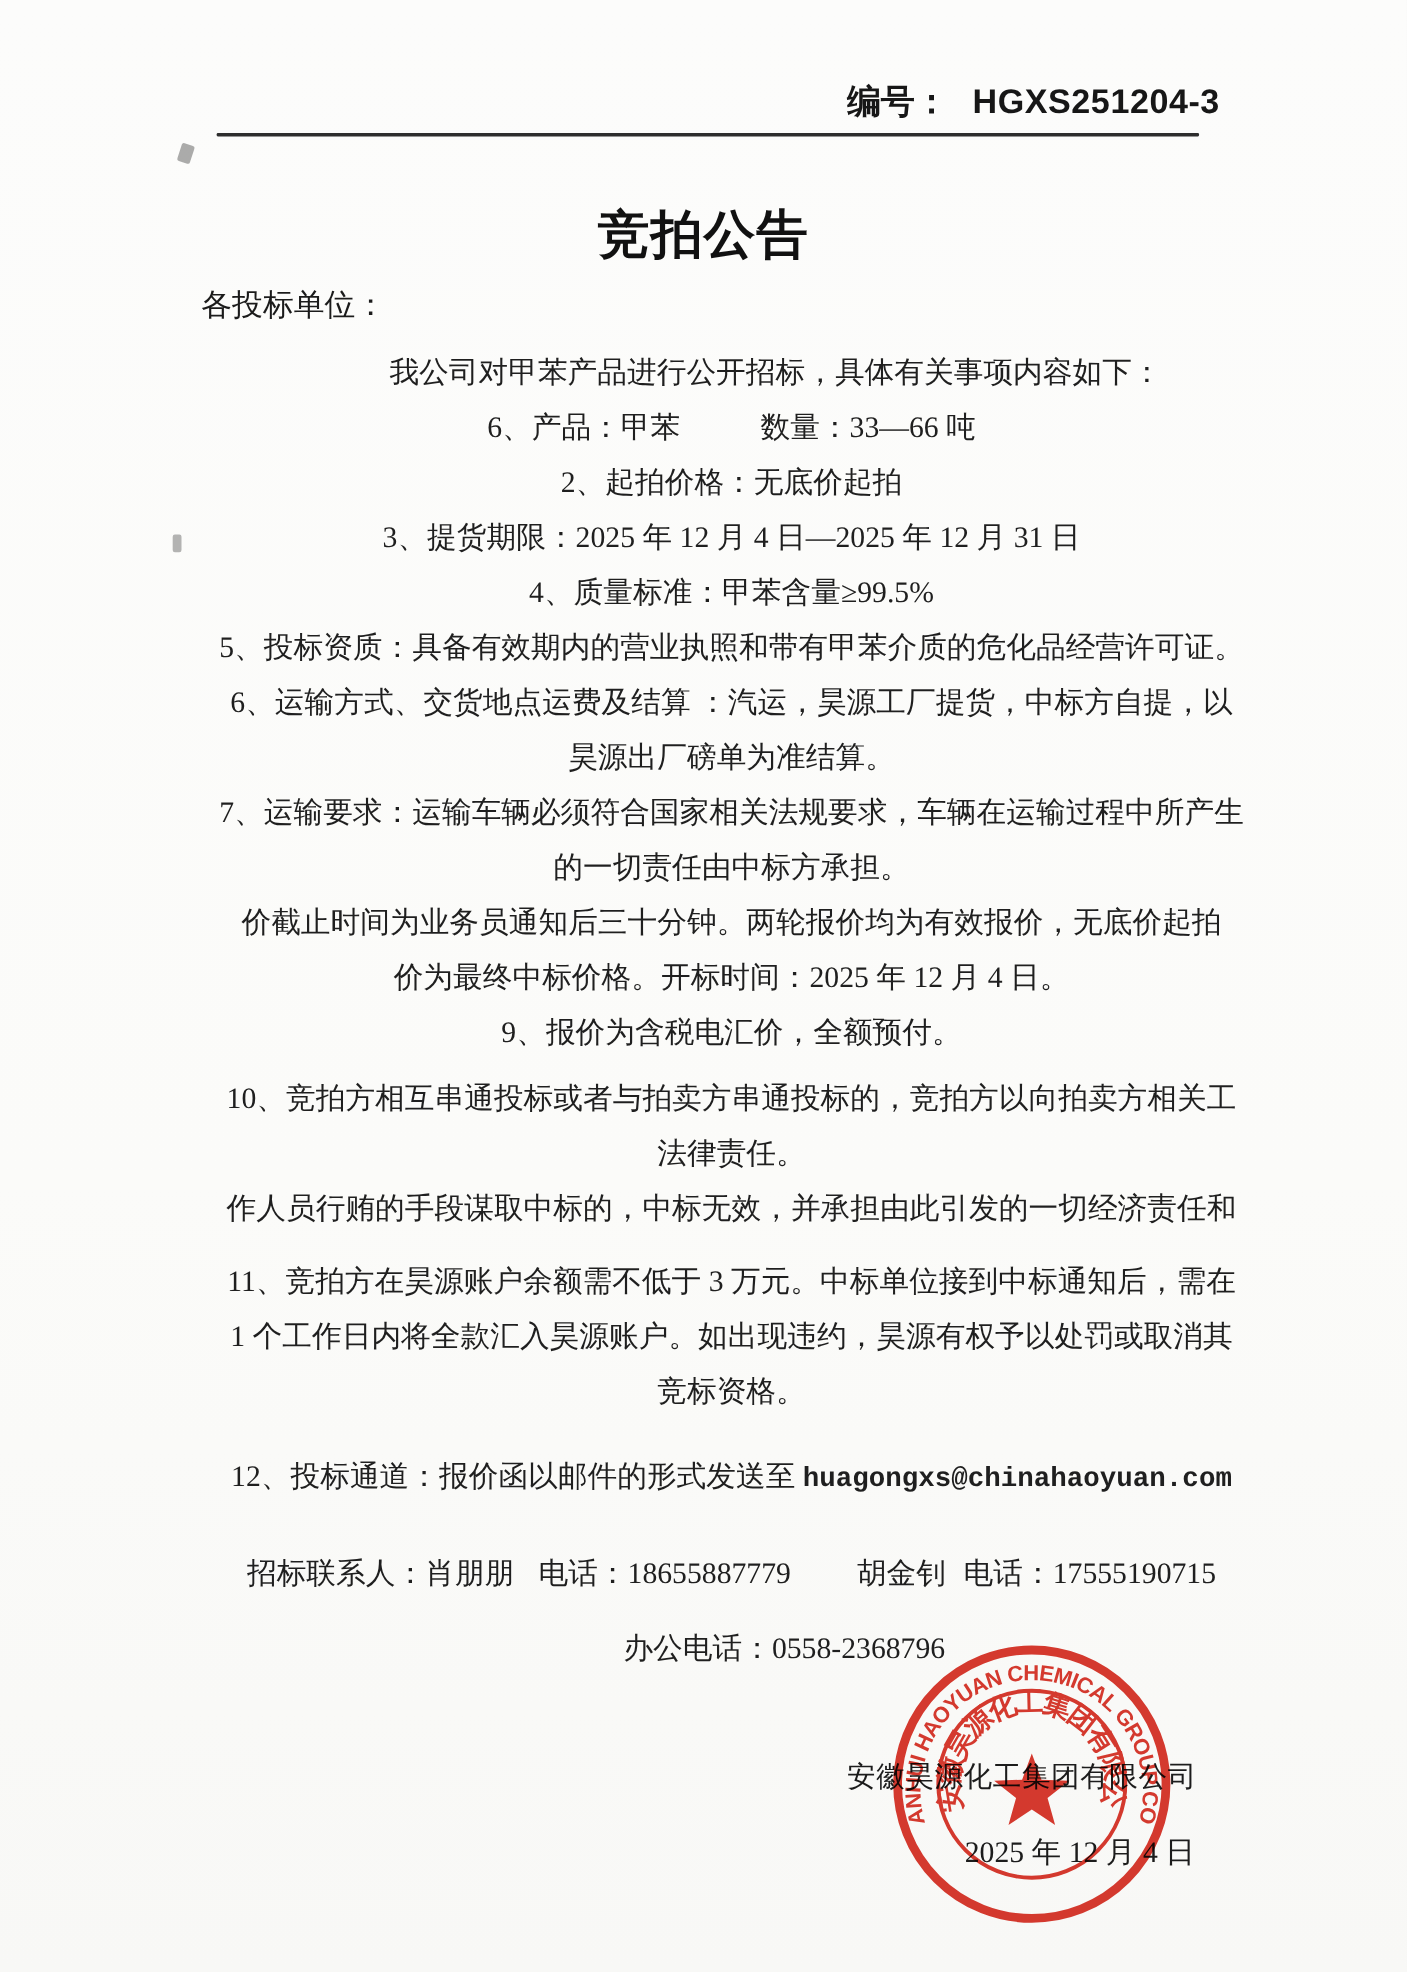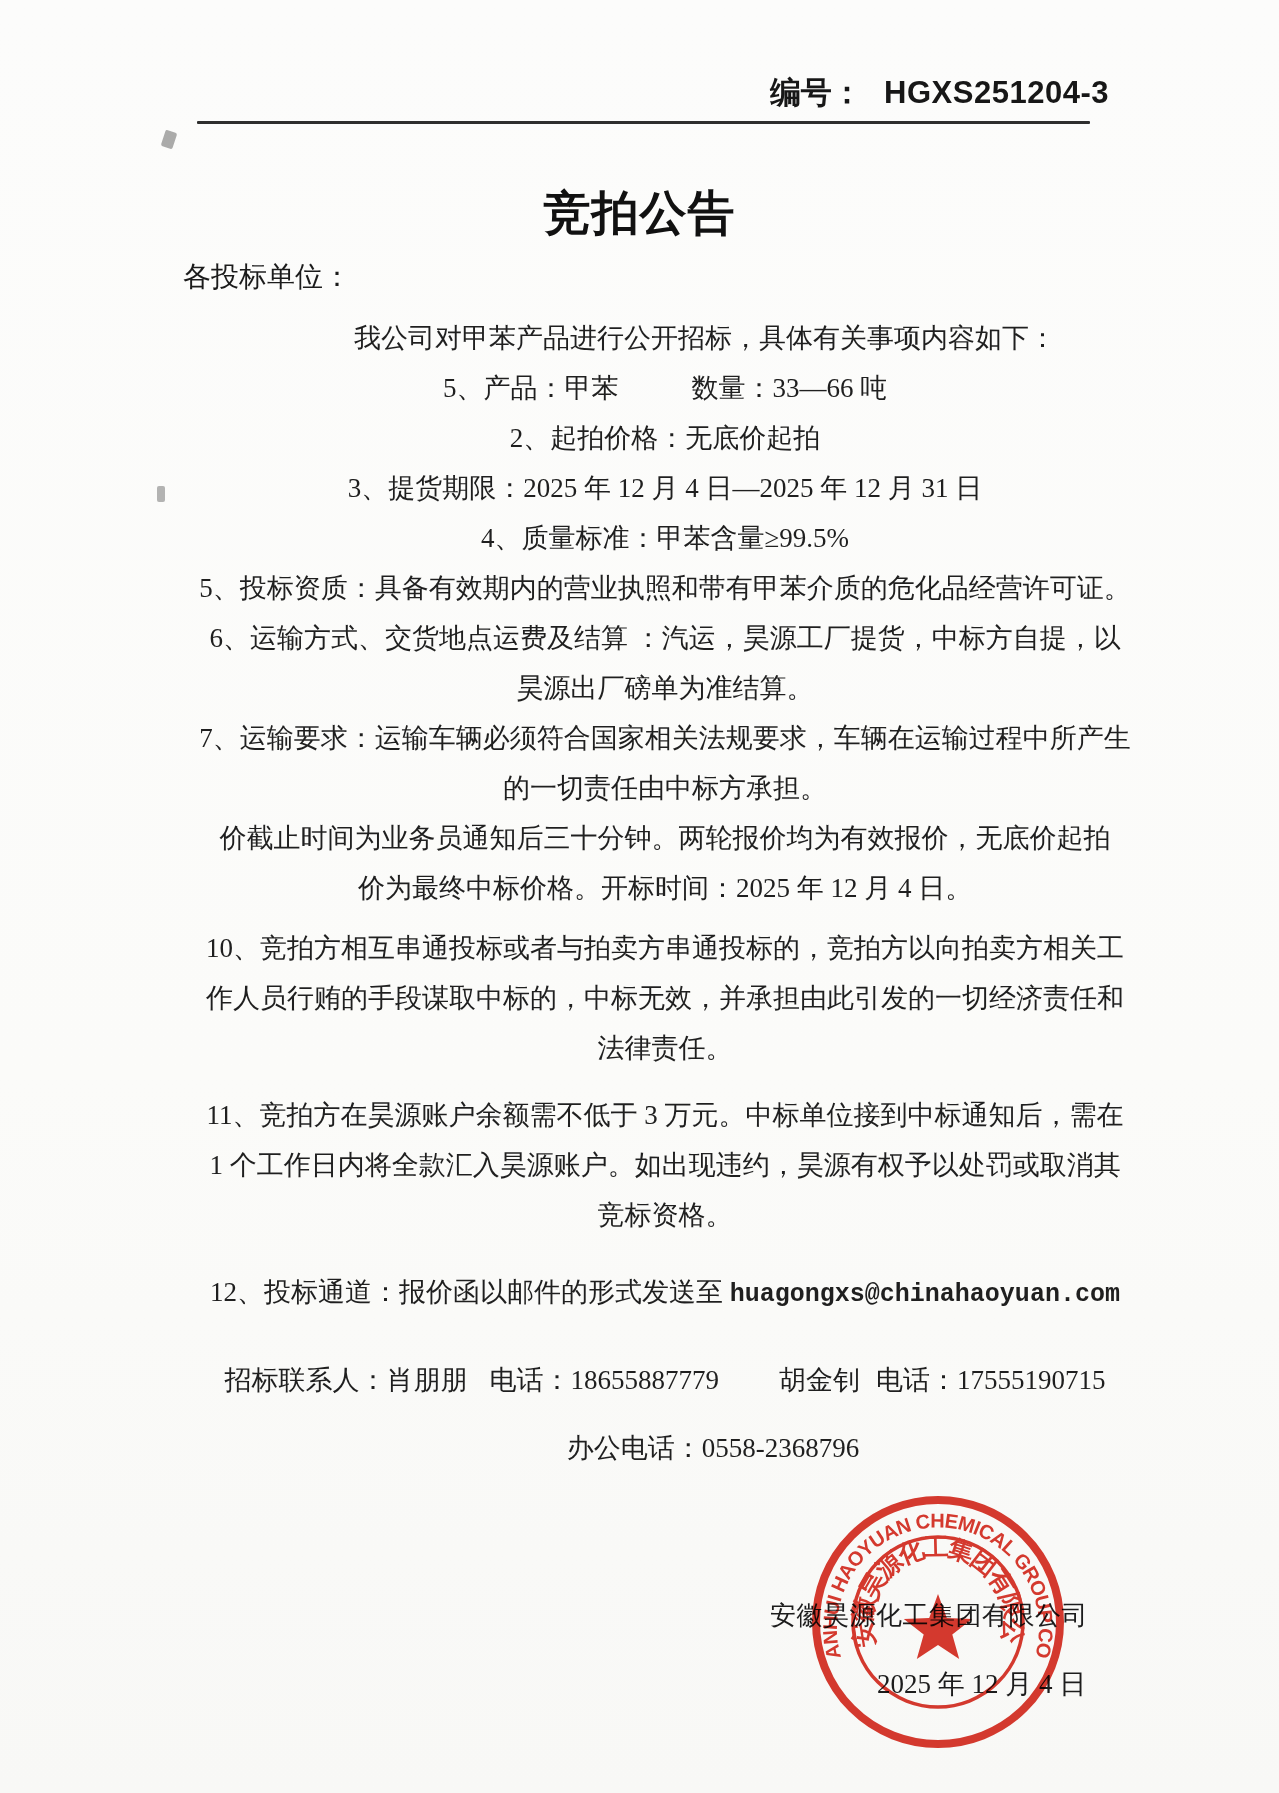--- a/index.html
+++ b/index.html
@@ -89,35 +89,36 @@
 
   <div class="rule"></div>
 
   <h1 class="title">竞拍公告</h1>
 
   <div class="salutation">各投标单位：</div>
 
   <div class="body">
     <div class="line intro">我公司对甲苯产品进行公开招标，具体有关事项内容如下：</div>
     <div class="line">
-      <span>5、产品：甲苯</span><span class="qty">数量：33—66 吨</span>
+      <span>6、产品：甲苯</span><span class="qty">数量：33—66 吨</span>
     </div>
     <div class="line">2、起拍价格：无底价起拍</div>
     <div class="line">3、提货期限：2025 年 12 月 4 日—2025 年 12 月 31 日</div>
     <div class="line">4、质量标准：甲苯含量≥99.5%</div>
     <div class="line">5、投标资质：具备有效期内的营业执照和带有甲苯介质的危化品经营许可证。</div>
     <div class="line">6、运输方式、交货地点运费及结算 ：汽运，昊源工厂提货，中标方自提，以</div>
     <div class="line">昊源出厂磅单为准结算。</div>
     <div class="line">7、运输要求：运输车辆必须符合国家相关法规要求，车辆在运输过程中所产生</div>
     <div class="line">的一切责任由中标方承担。</div>
     <div class="line">价截止时间为业务员通知后三十分钟。两轮报价均为有效报价，无底价起拍</div>
     <div class="line">价为最终中标价格。开标时间：2025 年 12 月 4 日。</div>
+    <div class="line">9、报价为含税电汇价，全额预付。</div>
     <div class="line mt10">10、竞拍方相互串通投标或者与拍卖方串通投标的，竞拍方以向拍卖方相关工</div>
+    <div class="line">法律责任。</div>
     <div class="line">作人员行贿的手段谋取中标的，中标无效，并承担由此引发的一切经济责任和</div>
-    <div class="line">法律责任。</div>
     <div class="line mt17">11、竞拍方在昊源账户余额需不低于 3 万元。中标单位接到中标通知后，需在</div>
     <div class="line">1 个工作日内将全款汇入昊源账户。如出现违约，昊源有权予以处罚或取消其</div>
     <div class="line">竞标资格。</div>
     <div class="line mt27">
       <span>12、投标通道：报价函以邮件的形式发送至 </span><span class="email">huagongxs@chinahaoyuan.com</span>
     </div>
     <div class="line mt38">
       <span>招标联系人：</span><span>肖朋朋</span><span class="ml22">电话：</span><span>18655887779</span><span class="ml60">胡金钊</span><span class="ml16">电话：</span><span>17555190715</span>
     </div>
     <div class="line office mt18">

